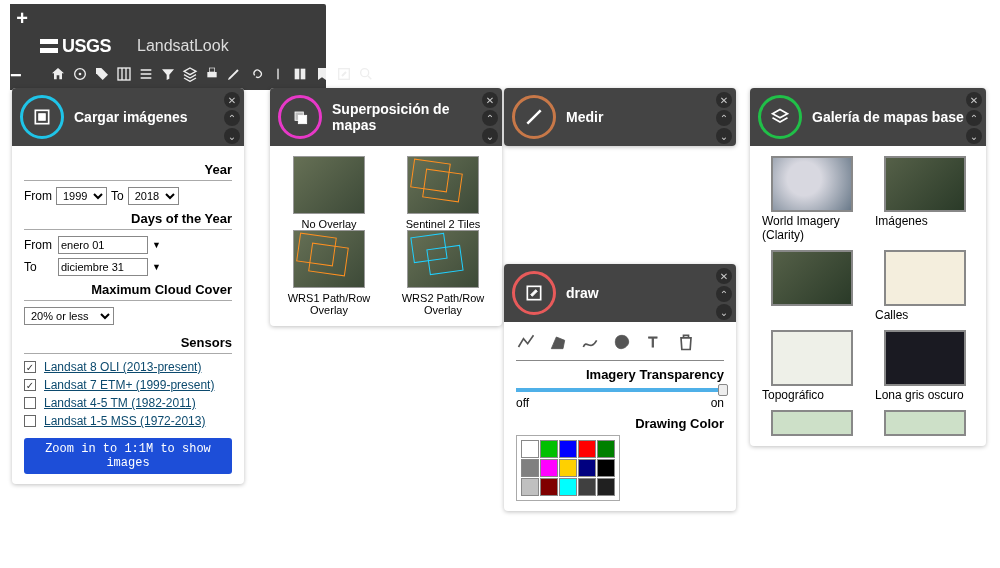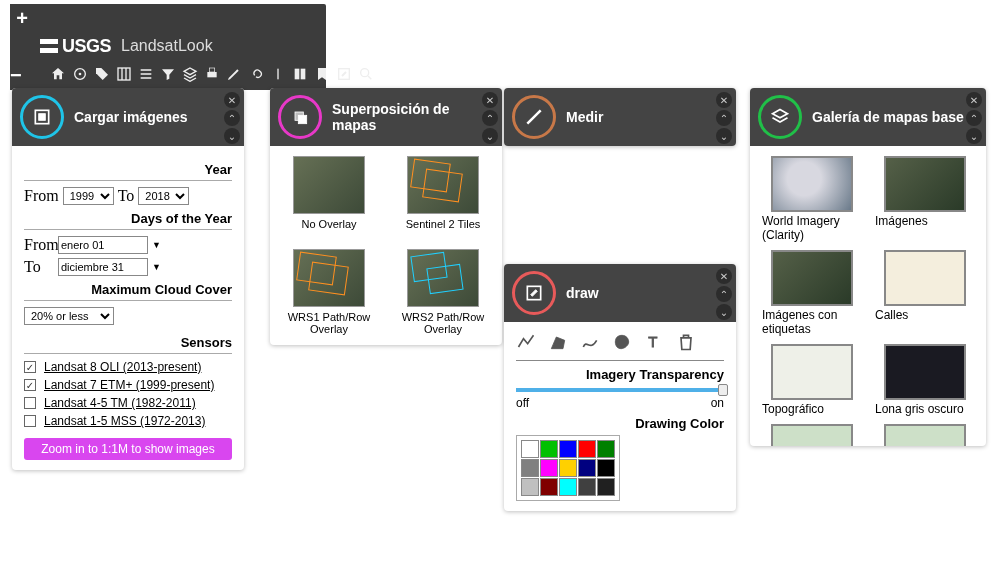--- a/index.html
+++ b/index.html
@@ -1,20 +1,20 @@
 <!DOCTYPE html>
 <html><head>
 <meta charset="utf-8">
 <style>
 * { box-sizing: border-box; margin: 0; padding: 0; font-family: Arial, Helvetica, sans-serif; }
 body { background: #fff; width: 1000px; height: 568px; position: relative; overflow: hidden; }
 
 
 .topbar { position: absolute; left: 10px; top: 4px; width: 316px; background: #3c3c3c; border-radius: 2px; }
-.topbar-title-row { display: flex; align-items: center; height: 28px; padding: 0 4px; }
+.topbar-title-row { display: flex; align-items: center; height: 28px; padding: 0 4px; gap: 16px; }
 .zoom-btn { width: 24px; height: 28px; background: #3c3c3c; color: #fff; font-size: 20px; font-weight: bold; display: flex; align-items: center; justify-content: center; cursor: pointer; }
 .zoom-btn.minus { height: 30px; }
 .usgs-logo { margin-left: 26px; color: #fff; font-weight: bold; font-size: 18px; letter-spacing: -0.5px; display: flex; align-items: center; gap: 2px; }
 .usgs-flag { display: inline-block; width: 18px; height: 14px; background: linear-gradient(#fff 33%, #3c3c3c 33% 66%, #fff 66%); margin-right: 2px; }
 .app-title { color: #ddd; font-size: 16px; margin-left: 10px; }
 .toolbar { display: flex; align-items: center; gap: 6px; padding: 4px 4px 4px 28px; height: 28px; }
 .toolbar .ticon { width: 16px; height: 16px; fill: #eee; cursor: pointer; }
 
 
 .panel { position: absolute; background: #fff; border-radius: 4px; box-shadow: 0 1px 4px rgba(0,0,0,0.25); overflow: hidden; }
@@ -22,30 +22,30 @@
 .ring { width: 44px; height: 44px; border-radius: 50%; border: 3px solid; display: flex; align-items: center; justify-content: center; flex-shrink: 0; }
 .ring svg { width: 20px; height: 20px; fill: #fff; stroke: #fff; }
 .panel-title { color: #fff; font-size: 14px; margin-left: 10px; font-weight: bold; }
 .panel-controls { position: absolute; right: 4px; top: 4px; display: flex; flex-direction: column; gap: 2px; }
 .pctrl { width: 16px; height: 16px; border-radius: 50%; background: #2c2c2c; color: #ccc; font-size: 10px; display: flex; align-items: center; justify-content: center; cursor: pointer; }
 .panel-body { padding: 10px 12px; font-size: 12px; }
 
 .section-label { font-weight: bold; font-size: 13px; margin-top: 6px; text-align: right; }
 .hr { border-top: 1px solid #aaa; margin: 3px 0 6px; }
 .row { display: flex; align-items: center; gap: 4px; margin-bottom: 4px; }
-.row label { font-size: 16px; font-family: Liberation Serif, serif; }
+.row label { font-size: 12px; }
 select, input.sel { font-size: 11px; border: 1px solid #888; background: #fff; padding: 1px 2px; height: 18px; }
 .sel-wide { width: 90px; }
-.sensor-link { color: #000000; text-decoration: underline; font-size: 12px; cursor: pointer; }
+.sensor-link { color: #0c4a6e; text-decoration: underline; font-size: 12px; cursor: pointer; }
 .cb { width: 12px; height: 12px; border: 1px solid #666; display: inline-flex; align-items: center; justify-content: center; margin-right: 4px; cursor: pointer; }
 .cb.checked::after { content: "✓"; font-size: 10px; color: #333; }
-.zoom-msg { background: #d946ef; color: #fff; text-align: center; border-radius: 3px; padding: 4px 0; font-size: 12px; margin-top: 10px; cursor: pointer; }
-
-
-.overlay-grid { display: grid; grid-template-columns: 1fr 1fr; gap: 19px 20px; }
+.zoom-msg { background: #1d4ed8; color: #fff; text-align: center; border-radius: 3px; padding: 4px 0; font-size: 12px; margin-top: 10px; cursor: pointer; font-family: Liberation Mono, monospace; }
+
+
+.overlay-grid { display: grid; grid-template-columns: 1fr 1fr; gap: 0 20px; }
 .overlay-item { text-align: center; font-size: 11px; }
 .thumb { width: 72px; height: 58px; background: #5a6a4a; border: 1px solid #999; margin: 0 auto 4px; position: relative; overflow: hidden; }
 .thumb.sat { background: linear-gradient(135deg,#667055,#3d4a38); }
 .ov-lines { position: absolute; inset: 4px; }
 .ov-lines.orange div { position: absolute; border: 1px solid #ff9020; width: 60%; height: 60%; transform: rotate(8deg); }
 .ov-lines.orange div:nth-child(2){ left:20%; top:20%; }
 .ov-lines.cyan div { position: absolute; border: 1px solid #20d0ff; width: 55%; height: 55%; transform: rotate(-8deg); }
 .ov-lines.cyan div:nth-child(2){ left:25%; top:25%; }
 
 
@@ -362,21 +362,20 @@
         <div class="bm-item">
           <div class="bm-thumb img1"></div>
           <div>World Imagery (Clarity)</div>
         </div>
         <div class="bm-item">
           <div class="bm-thumb img2"></div>
           <div>Imágenes</div>
         </div>
         <div class="bm-item">
           <div class="bm-thumb img2"></div>
-          <div>Imágenes con etiquetas</div>
         </div>
         <div class="bm-item">
           <div class="bm-thumb streets"></div>
           <div>Calles</div>
         </div>
         <div class="bm-item">
           <div class="bm-thumb topo"></div>
           <div>Topográfico</div>
         </div>
         <div class="bm-item">

